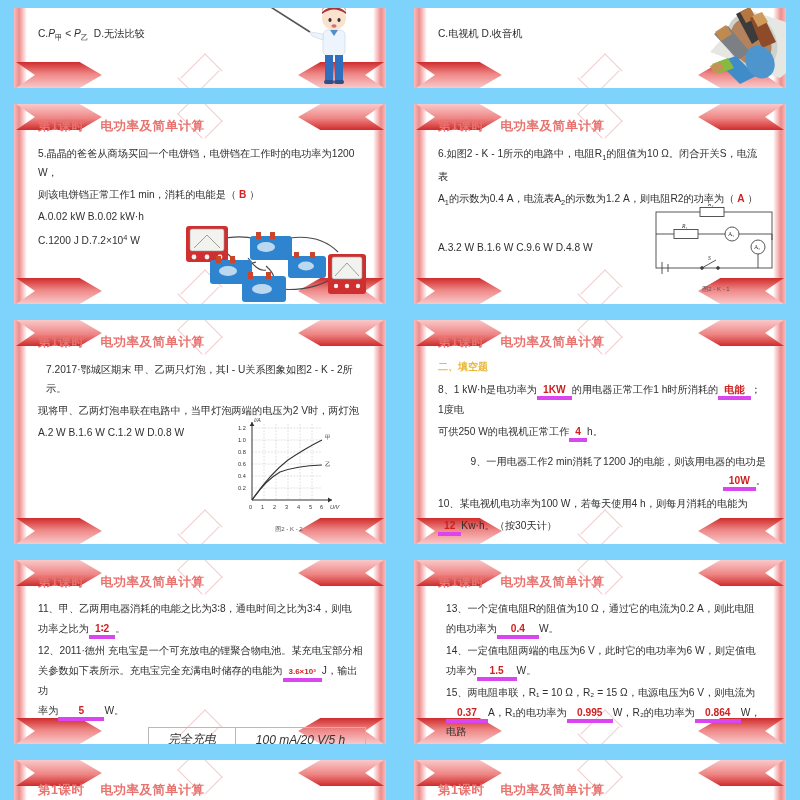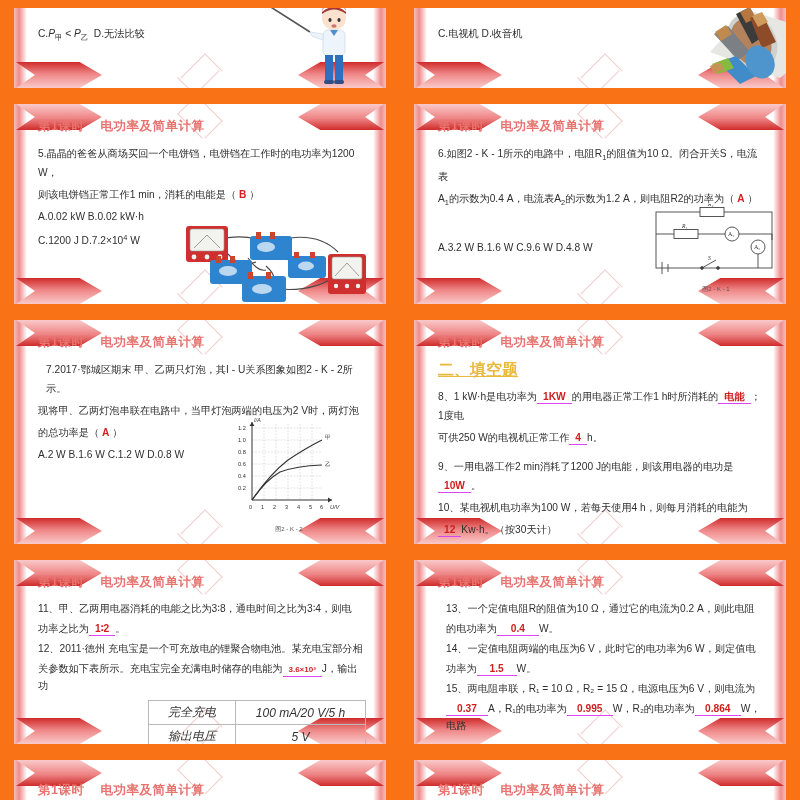--- a/index.html
+++ b/index.html
@@ -10,21 +10,21 @@
   }
   .sheet{
     position:relative;width:800px;height:800px;
     display:grid;
     grid-template-columns:400px 400px;
     grid-template-rows:96px 216px 240px 200px 48px;
   }
   
   .slide{
     position:relative;
-    background:#f97316;
+    background:#7dd3fc;
     overflow:hidden;
   }
   .slide-inner{
     position:absolute;
     left:14px;right:14px;top:8px;bottom:8px;
     background:#ffffff;
     overflow:hidden;
   }
   
   .frame{position:absolute;inset:0;pointer-events:none;}
@@ -66,25 +66,25 @@
     color:#e8736f;font-weight:bold;font-size:12.5px;
     letter-spacing:.5px;margin:0 0 9px 0;white-space:nowrap;
   }
   .title .sp{display:inline-block;width:16px;}
   .q{
     font-size:10.2px;color:#2f2f2f;line-height:19px;margin:0 0 3px 0;
   }
   .q.tight{line-height:17px;}
   .opts{font-size:10.2px;color:#2f2f2f;line-height:19px;margin:2px 0;}
   .ans{color:#d42121;font-weight:bold;}
-  .blk{color:#cf1f1f;font-weight:bold;border-bottom:1px solid #d946ef;
+  .blk{color:#cf1f1f;font-weight:bold;border-bottom:4px solid #d946ef;
        padding:0 6px;display:inline-block;line-height:13px;}
   .sub{vertical-align:sub;font-size:7.4px;}
   .sup{vertical-align:super;font-size:7.4px;}
-  .sechead{color:#e8b93c;font-weight:bold;font-size:16px;margin:2px 0 6px 0;text-decoration:underline;}
+  .sechead{color:#e8b93c;font-weight:bold;font-size:10px;margin:2px 0 6px 0;}
   
   table.spec{
     border-collapse:collapse;margin:6px 0 0 110px;font-size:12px;color:#333;font-style:italic;
   }
   table.spec td{
     border:1px solid #b9b9b9;padding:3px 10px;text-align:center;
   }
   table.spec td.k{width:74px;}
   table.spec td.v{width:120px;}
   
@@ -350,25 +350,20 @@
         <div class="ochev t2"></div>
         <div class="ochev b1"></div>
         <div class="ochev b2"></div>
       </div>
       <div class="body">
         <div class="title">
           <span>第1课时</span><span class="sp"></span><span>电功率及简单计算</span>
         </div>
         <div class="q" style="padding-left:8px;">7.2017·鄂城区期末 甲、乙两只灯泡，其I - U关系图象如图2 - K - 2所示。</div>
         <div class="q">现将甲、乙两灯泡串联在电路中，当甲灯泡两端的电压为2 V时，两灯泡</div>
-        <div class="q">
-          <span>的总功率是（</span>
-          <span class="ans">A</span>
-          <span>）</span>
-        </div>
         <div class="opts">A.2 W  B.1.6 W  C.1.2 W  D.0.8 W</div>
       </div>
 
       <div class="fig" style="left:210px;top:96px;width:130px;">
         <svg width="126" height="104" viewBox="0 0 126 104">
           <g stroke="#bbb" stroke-width=".5" stroke-dasharray="1.6 1.6">
             <line x1="28" y1="12" x2="98" y2="12"></line>
             <line x1="28" y1="24" x2="98" y2="24"></line>
             <line x1="28" y1="36" x2="98" y2="36"></line>
             <line x1="28" y1="48" x2="98" y2="48"></line>
@@ -439,21 +434,21 @@
         <div class="title">
           <span>第1课时</span><span class="sp"></span><span>电功率及简单计算</span>
         </div>
         <div class="sechead">二、填空题</div>
         <div class="q">
           <span>8、1 kW·h是电功率为</span><span class="blk">1KW</span><span>的用电器正常工作1 h时所消耗的</span><span class="blk">电能</span><span>；1度电</span>
         </div>
         <div class="q">
           <span>可供250 W的电视机正常工作</span><span class="blk">4</span><span>h。</span>
         </div>
-        <div class="q" style="margin-top:10px;">
+        <div class="q" style="margin-top:10px;text-align:right;">
           <span>9、一用电器工作2 min消耗了1200 J的电能，则该用电器的电功是</span><span class="blk">10W</span><span>。</span>
         </div>
         <div class="q">10、某电视机电功率为100 W，若每天使用4 h，则每月消耗的电能为</div>
         <div class="q">
           <span class="blk">12</span><span>Kw·h。（按30天计）</span>
         </div>
       </div>
     </div>
   </div>
 
@@ -483,20 +478,23 @@
         <div class="title">
           <span>第1课时</span><span class="sp"></span><span>电功率及简单计算</span>
         </div>
         <div class="q tight">11、甲、乙两用电器消耗的电能之比为3∶8，通电时间之比为3∶4，则电</div>
         <div class="q tight">
           <span>功率之比为</span><span class="blk">1∶2</span><span>。</span>
         </div>
         <div class="q tight">12、2011·德州 充电宝是一个可充放电的锂聚合物电池。某充电宝部分相</div>
         <div class="q tight">
           <span>关参数如下表所示。充电宝完全充满电时储存的电能为</span><span class="blk" style="font-size:8px;">3.6×10³</span><span>J，输出功</span>
+        </div>
+        <div class="q tight">
+          <span>率为</span><span class="blk" style="min-width:34px;text-align:center;">5</span><span>W。</span>
         </div>
         <table class="spec">
           <tbody>
               <tr>
             <td class="k">完全充电</td>
             <td class="v">100 mA/20 V/5 h</td>
           </tr>
           <tr>
             <td class="k">输出电压</td>
             <td class="v">5 V</td>

